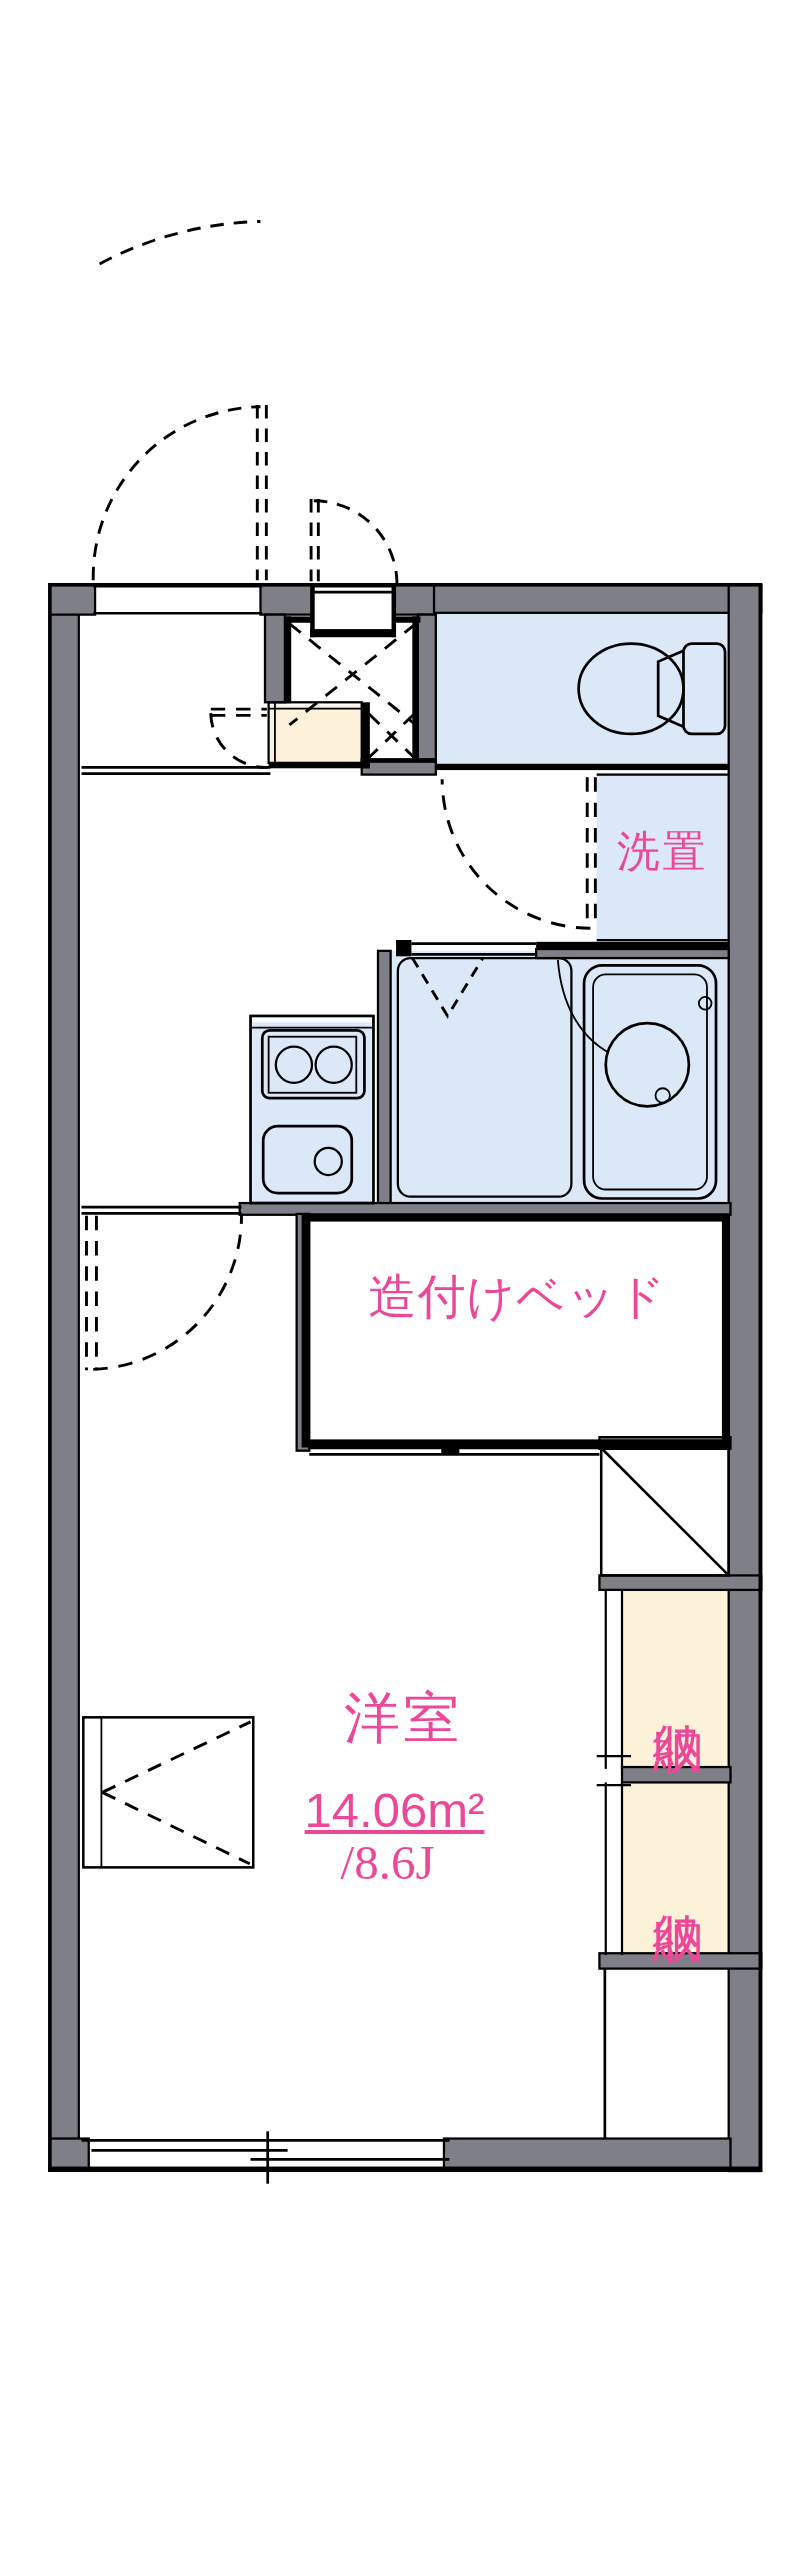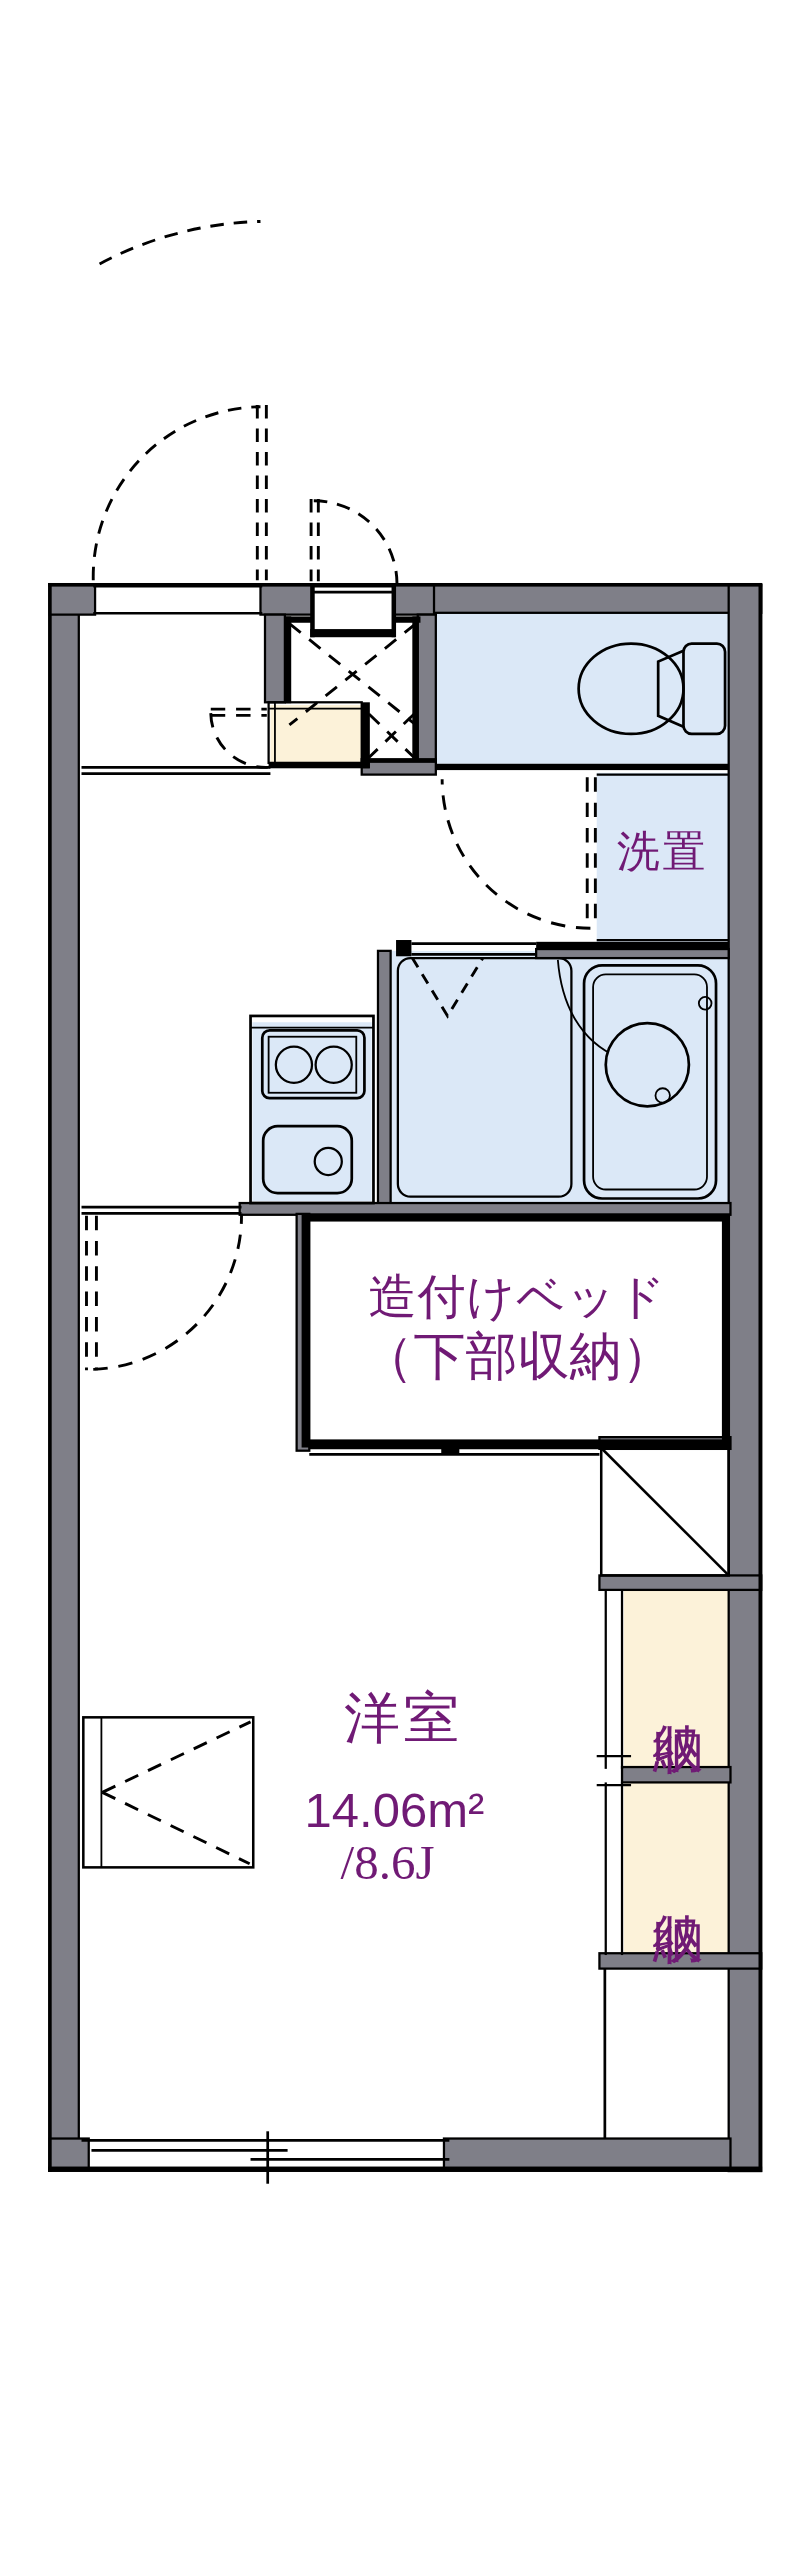--- a/index.html
+++ b/index.html
@@ -1,24 +1,24 @@
 <!DOCTYPE html>
 <html style="font-size:14.5px"><head>
 <meta charset="utf-8">
 <style>
   html,body{margin:0;padding:0;background:#ffffff;}
   #stage{position:relative;width:812px;height:2576px;background:#ffffff;overflow:hidden;
          font-family:"Liberation Sans","DejaVu Sans",sans-serif;}
   #plan-svg{position:absolute;left:0;top:0;}
-  .lbl{position:absolute;color:#701a75;line-height:1.08;text-align:center;white-space:nowrap;}
+  .lbl{position:absolute;color:#ec4899;line-height:1.08;text-align:center;white-space:nowrap;}
   .lbl-washer{left:592px;top:828px;width:141px;font-size:43px;letter-spacing:2.7px;}
   .lbl-bed1{left:298px;top:1271px;width:439px;font-size:48px;letter-spacing:0.9px;}
   .lbl-bed2{left:298px;top:1328px;width:439px;font-size:52px;}
   .lbl-room{left:250px;top:1688px;width:307px;font-size:56px;letter-spacing:3.6px;}
-  .lbl-area{left:232px;top:1784px;width:325px;font-size:49px;}
+  .lbl-area{left:232px;top:1784px;width:325px;font-size:49px;text-decoration:underline;}
   .lbl-jo{left:225px;top:1837px;width:325px;font-size:49px;font-family:Liberation Serif, serif;}
   .lbl-closet{left:650px;width:56px;height:127px;font-size:51px;
               writing-mode:vertical-rl;text-orientation:upright;text-align:center;}
   .lbl-closet-upper{top:1620px;}
   .lbl-closet-lower{top:1810px;}
 </style>
 </head>
 <body>
 
 <div id="stage">
@@ -197,20 +197,19 @@
 
     <g>
       <rect x="92" y="1900" width="188" height="166" stroke-width="2.8"></rect>
       <line x1="112" y1="1900" x2="112" y2="2066" stroke-width="2"></line>
     </g>
   </g>
 </svg>
 
   <div class="lbl lbl-washer">洗置</div>
   <div class="lbl lbl-bed1">造付けベッド</div>
-  <div class="lbl lbl-bed2">（下部収納）</div>
   <div class="lbl lbl-room">洋室</div>
   <div class="lbl lbl-area">14.06m²</div>
   <div class="lbl lbl-jo">/8.6J</div>
   <div class="lbl lbl-closet lbl-closet-upper">収納</div>
   <div class="lbl lbl-closet lbl-closet-lower">収納</div>
 </div>
 
 
 </body></html>

